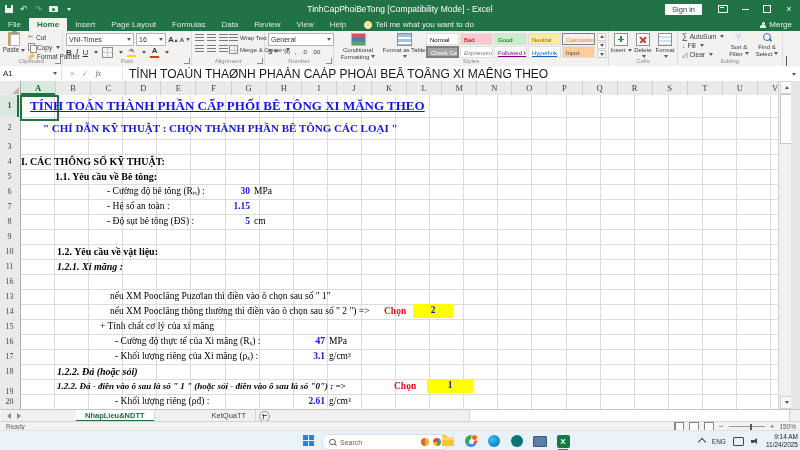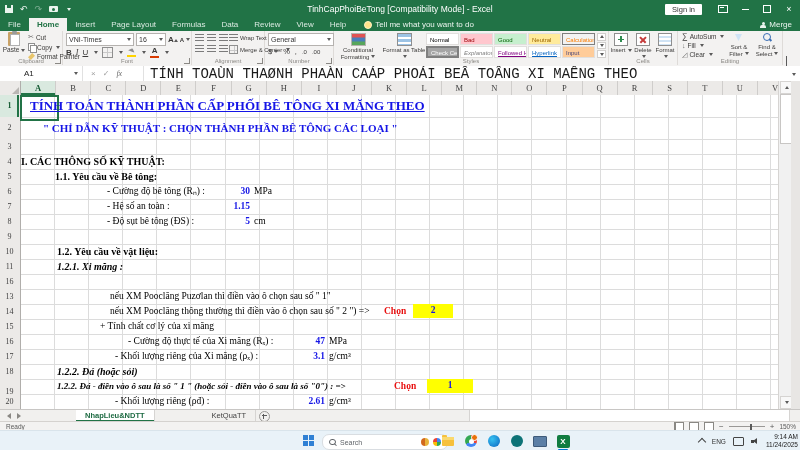--- a/index.html
+++ b/index.html
@@ -125,25 +125,25 @@
   .azic{width:10px;height:10px;margin:0 auto 1px;font-size:6px;color:#3b3a39;position:relative;}
   .azic:before{content:"";position:absolute;left:1px;top:1px;width:7px;height:7px;background:#cfe3f5;clip-path:polygon(0 0,100% 0,50% 100%);}
   .magic{width:9px;height:9px;margin:0 auto 2px;position:relative;}
   .magic:before{content:"";position:absolute;left:0;top:0;width:6px;height:6px;border:1.5px solid #3b6fb5;border-radius:50%;}
   .magic:after{content:"";position:absolute;left:6px;top:6px;width:3px;height:1.5px;background:#3b6fb5;transform:rotate(45deg);}
   .collapse{position:absolute;right:6px;bottom:2px;width:8px;height:6px;}
   .chevup{width:5px;height:5px;border-left:1px solid #5a5a5a;border-top:1px solid #5a5a5a;transform:rotate(45deg);}
 
   
   .formulabar{position:absolute;top:66px;left:0;width:800px;height:15px;background:#fff;border-bottom:1px solid #d5d2cf;display:flex;align-items:center;}
-  .namebox{width:58px;height:15px;line-height:15px;padding-left:24px;font-size:8px;color:#222;position:relative;border-right:1px solid #e1e1e1;}
+  .namebox{width:58px;height:15px;line-height:15px;padding-left:3px;font-size:8px;color:#222;position:relative;border-right:1px solid #e1e1e1;}
   .namebox .tri{position:absolute;right:4px;top:6px;}
   .fxzone{width:52px;display:flex;align-items:center;gap:7px;padding-left:8px;color:#a0a0a0;font-size:8px;border-right:1px solid #e1e1e1;height:15px;}
   .fxit{font-family:"Liberation Serif",serif;font-style:italic;color:#6b6b6b;}
-  .fcontent{flex:1;padding-left:6px;font-family:Liberation Mono, monospace;font-size:14px;color:#1a1a1a;white-space:nowrap;overflow:hidden;}
+  .fcontent{flex:1;padding-left:6px;font-family:Liberation Sans, sans-serif;font-size:12px;color:#1a1a1a;white-space:nowrap;overflow:hidden;}
   .fbar-dd{width:14px;text-align:center;}
 
   
   .colheaders{position:absolute;top:81px;left:0;width:791px;height:14px;display:flex;background:#eceae8;border-bottom:1px solid #b0aeab;font-family:"Liberation Serif",serif;font-size:8.5px;color:#3f3f3f;}
   .corner{flex:0 0 20px;border-right:1px solid #b0aeab;position:relative;background:#eceae8;}
   .corner:after{content:"";position:absolute;right:1px;bottom:1px;width:0;height:0;border-left:7px solid transparent;border-bottom:7px solid #b9b7b4;}
   .ch{flex:0 0 34.1px;text-align:center;line-height:14px;border-right:1px solid #cfcdcb;overflow:hidden;}
   .ch.sel{background:#d9e9df;color:#145a32;font-weight:bold;box-shadow:inset 0 -2px 0 #217346;}
 
   
@@ -548,21 +548,21 @@
       <div class="cl b i" style="left:57px;top:165px;font-size:10px;">1.2.1. Xi măng :</div>
 
       <div class="cl" style="left:110px;top:195px;">nếu XM Pooclăng Puzơlan thì điền vào ô chọn sau số " 1"</div>
 
       <div class="cl" style="left:110px;top:210px;">nếu XM Pooclăng thông thường thì điền vào ô chọn sau số " 2 ") =&gt;</div>
       <div class="cl b red" style="left:384px;top:210px;">Chọn</div>
       <div class="ycell" style="left:413px;top:209px;width:40px;height:14px;">2</div>
 
       <div class="cl" style="left:100px;top:225px;">+ Tính chất cơ lý của xi măng</div>
 
-      <div class="cl" style="left:128px;top:240px;">- Cường độ thực tế của Xi măng (Rₓ) :</div>
+      <div class="cl" style="left:115px;top:240px;">- Cường độ thực tế của Xi măng (Rₓ) :</div>
       <div class="val" style="left:283px;top:240px;width:42px;">47</div>
       <div class="unit" style="left:329px;top:240px;">MPa</div>
 
       <div class="cl" style="left:115px;top:255px;">- Khối lượng riêng của Xi măng (ρₓ) :</div>
       <div class="val" style="left:283px;top:255px;width:42px;">3.1</div>
       <div class="unit" style="left:329px;top:255px;">g/cm³</div>
 
       <div class="cl b i" style="left:57px;top:270px;font-size:10px;">1.2.2. Đá (hoặc sỏi)</div>
 
       <div class="cl b i" style="left:57px;top:285px;font-size:9px;">1.2.2. Đá - điền vào ô sau là số " 1 " (hoặc sỏi - điền vào ô sau là số "0") : =&gt;</div>

